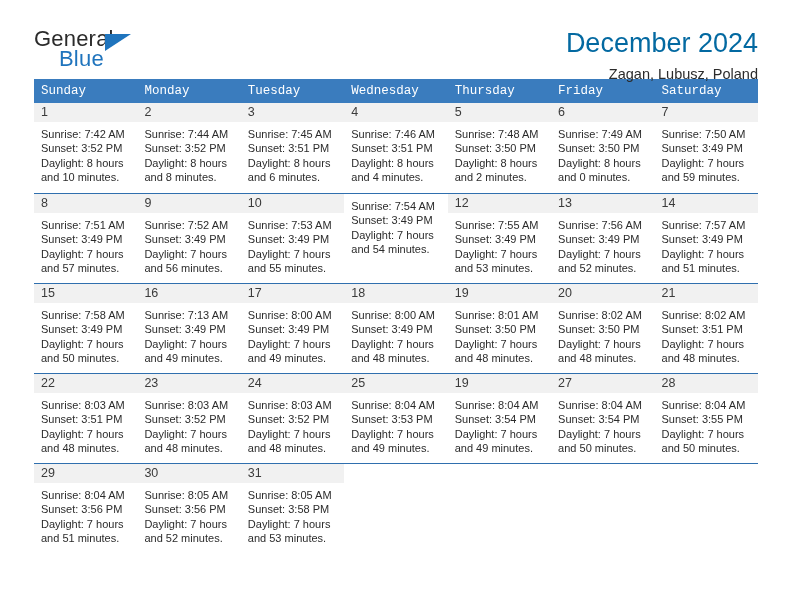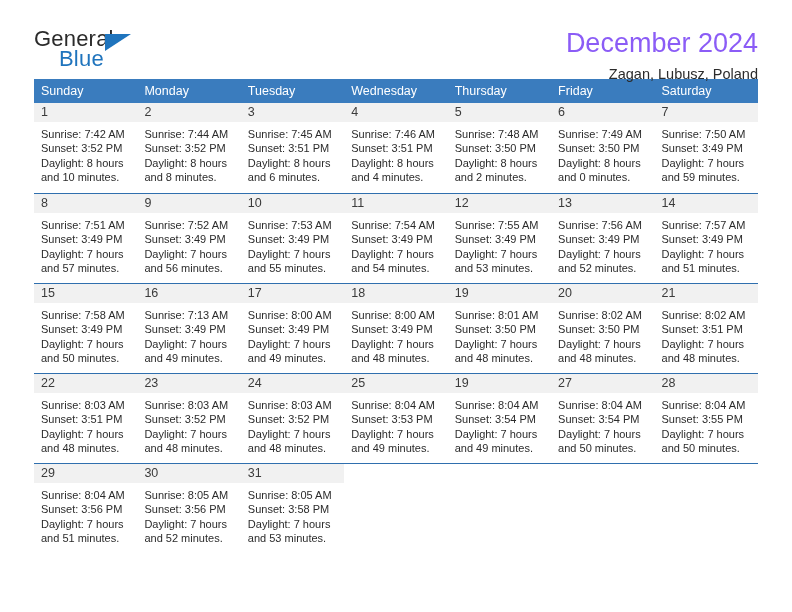--- a/index.html
+++ b/index.html
@@ -64,21 +64,21 @@
     border-bottom: 17px solid transparent;
     border-top: 0 solid transparent;
   }
   .title-block {
     text-align: right;
     padding-top: 0px;
   }
   .cal-title {
     font-size: 27px;
     font-weight: normal;
-    color: #8b5cf6;
+    color: #0369a1;
     line-height: 1.15;
     white-space: nowrap;
   }
   .cal-subtitle {
     font-size: 14.5px;
     color: #2b2b2b;
     margin-top: 7px;
     white-space: nowrap;
   }
 
@@ -91,20 +91,21 @@
     display: flex;
     background: #3a7cbe;
   }
   .dow-cell {
     flex: 1 1 0;
     color: #ffffff;
     font-size: 12.5px;
     padding: 5px 0 5px 7px;
     box-sizing: border-box;
     white-space: nowrap;
+    font-family: Liberation Mono, monospace;
   }
 
   .week {
     display: flex;
     border-top: 1.5px solid #2f6fae;
     height: 90px;
     box-sizing: border-box;
   }
   .week:first-of-type {
     border-top: none;
@@ -257,21 +258,20 @@
           <div class="day">
             <div class="day-num">10</div>
             <div class="day-info">
               <div>Sunrise: 7:53 AM</div>
               <div>Sunset: 3:49 PM</div>
               <div>Daylight: 7 hours</div>
               <div>and 55 minutes.</div>
             </div>
           </div>
           <div class="day">
-            <div class="day-num">11</div>
             <div class="day-info">
               <div>Sunrise: 7:54 AM</div>
               <div>Sunset: 3:49 PM</div>
               <div>Daylight: 7 hours</div>
               <div>and 54 minutes.</div>
             </div>
           </div>
           <div class="day">
             <div class="day-num">12</div>
             <div class="day-info">

